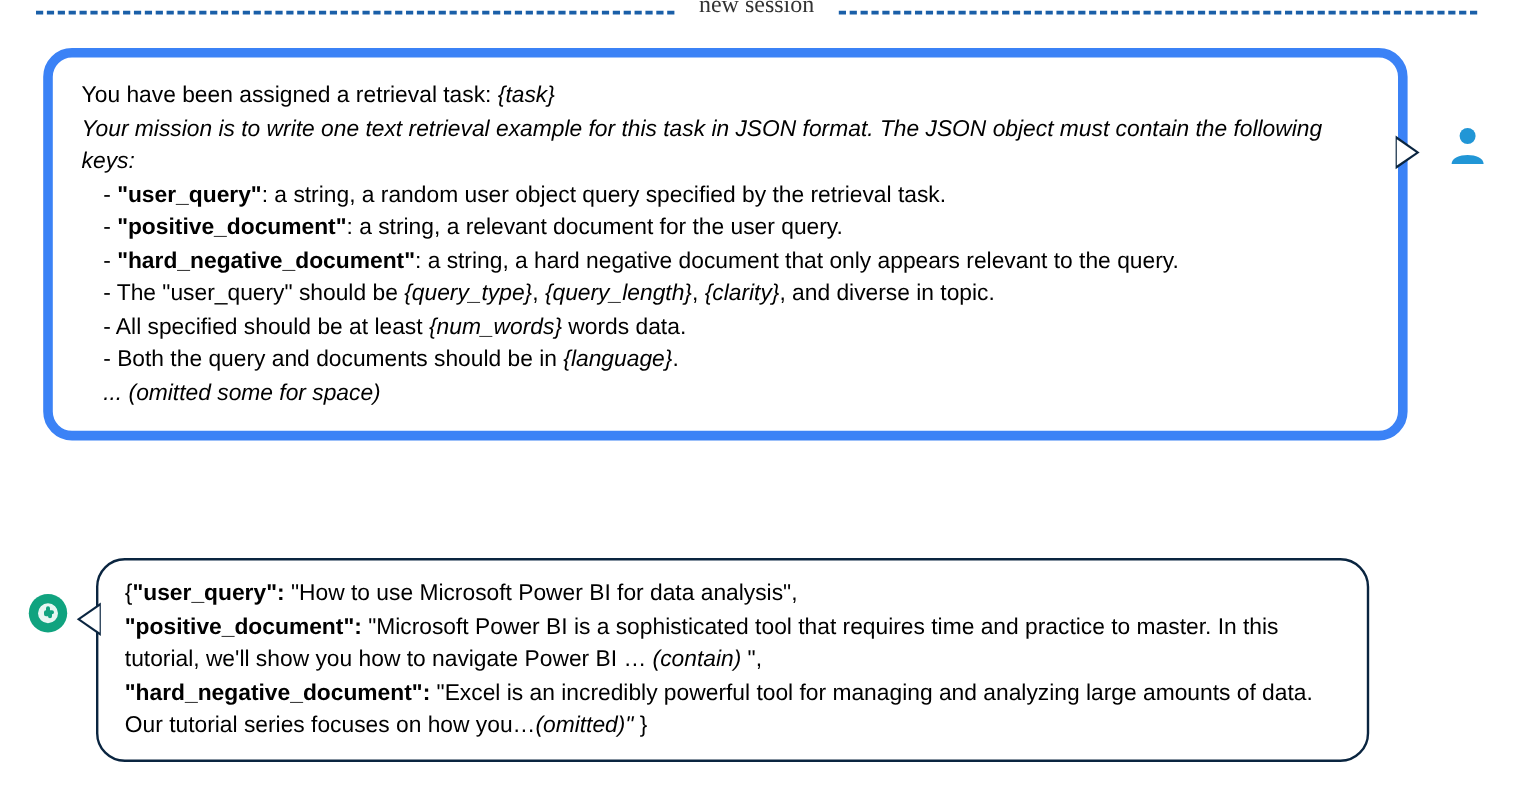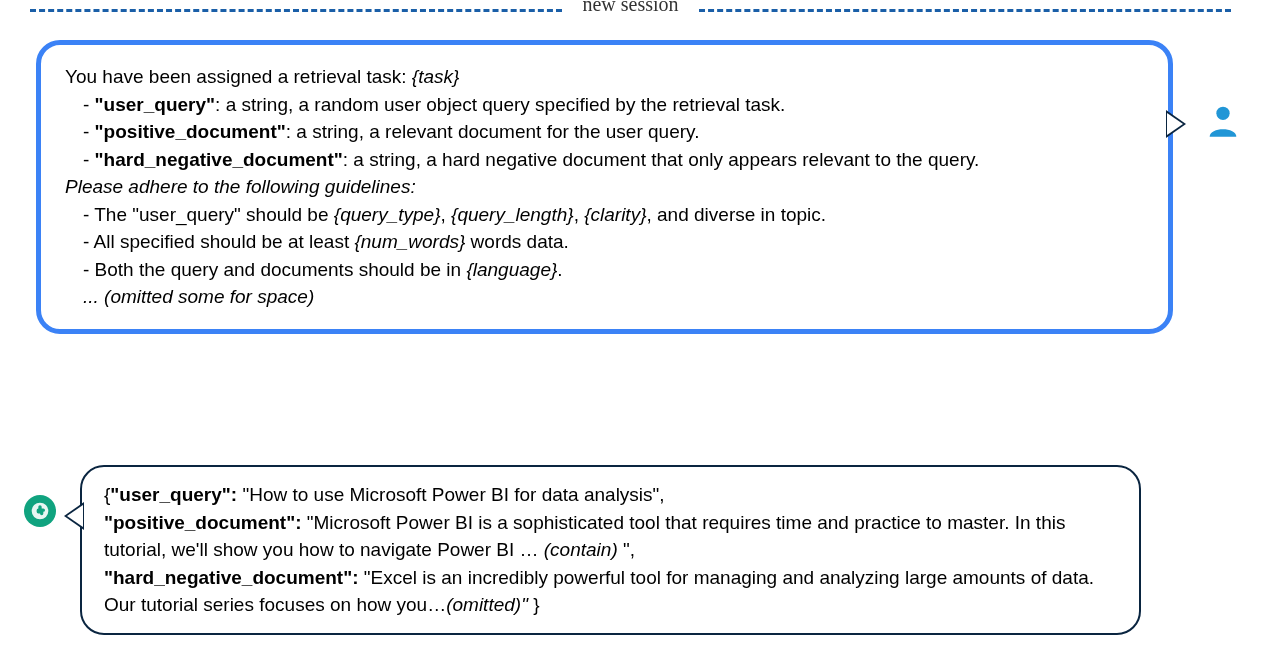--- a/index.html
+++ b/index.html
@@ -41,21 +41,21 @@
     .user-bubble-container {
       position: absolute;
       top: 40px;
       left: 36px;
       right: 18px;
       display: flex;
       align-items: flex-start;
     }
     .user-bubble {
       flex: 1;
-      border: 5px solid #3b82f6;
+      border: 8px solid #3b82f6;
       border-radius: 24px;
       padding: 18px 24px;
       position: relative;
       background: #fff;
       font-size: 19px;
       line-height: 1.45;
       color: #000;
     }
     .user-bubble-tail {
       position: absolute;
@@ -158,30 +158,30 @@
   <span class="new-session-label">new session</span>
   <div class="dashed-line"></div>
 </div>
 
 <div class="user-bubble-container">
   <div class="user-bubble">
     <div class="user-bubble-tail"></div>
     <div>
       <span>You have been assigned a retrieval task: </span><span class="italic">{task}</span>
     </div>
+    <div class="italic">Your mission is to write one text retrieval example for this task in JSON format. The JSON object must contain the following keys:</div>
     <div class="indent">
        - <span class="bold">"user_query"</span><span>: a string, a random user object query specified by the retrieval task.</span>
     </div>
     <div class="indent">
        - <span class="bold">"positive_document"</span><span>: a string, a relevant document for the user query.</span>
     </div>
     <div class="indent">
        - <span class="bold">"hard_negative_document"</span><span>: a string, a hard negative document that only  appears relevant to the query.</span>
     </div>
-    <div class="italic">Please adhere to the following guidelines:</div>
     <div class="indent">
       <span> - The "user_query" should be </span><span class="italic">{query_type}</span><span>, </span><span class="italic">{query_length}</span><span>, </span><span class="italic">{clarity}</span><span>, and diverse in topic.</span>
     </div>
     <div class="indent">
       <span> - All specified should be at least </span><span class="italic">{num_words}</span><span> words data.</span>
     </div>
     <div class="indent">
       <span> - Both the query and documents should be in </span><span class="italic">{language}</span><span>.</span>
     </div>
     <div class="indent italic"> ... (omitted some for space)</div>

